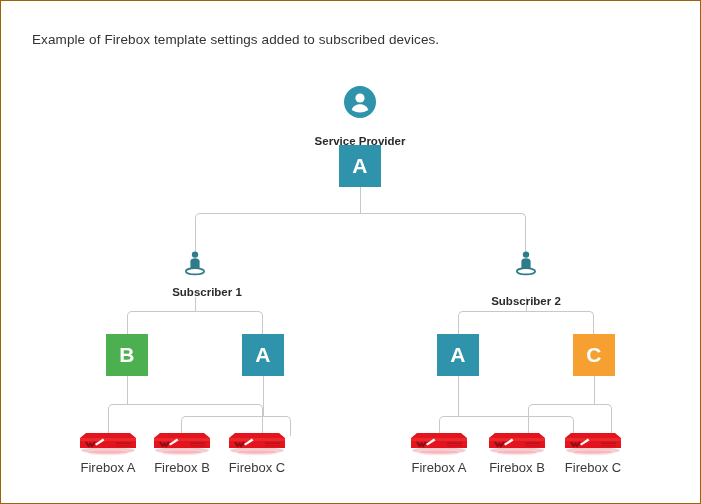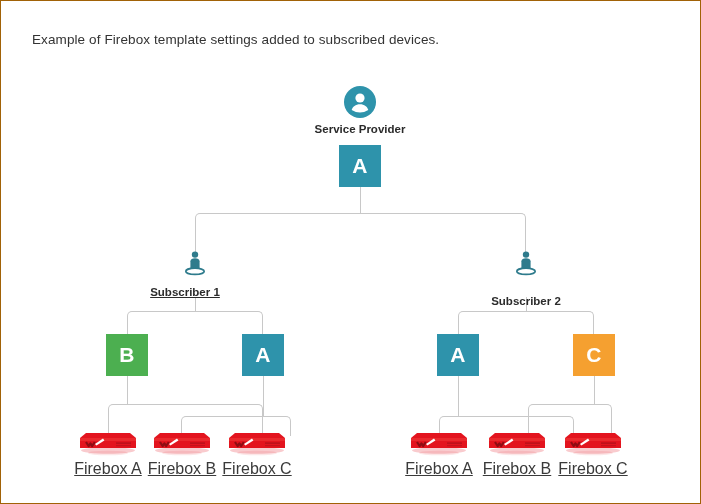--- a/index.html
+++ b/index.html
@@ -60,26 +60,25 @@
     position: absolute;
     font-size: 11.5px;
     font-weight: bold;
     color: #2b2b2b;
     text-align: center;
     white-space: nowrap;
     transform: translateX(-50%);
   }
   .fb-label {
     position: absolute;
-    font-size: 16px;
+    font-size: 13px;
     color: #3a3a3a;
     text-align: center;
     white-space: nowrap;
     transform: translateX(-50%);
-    text-decoration: underline;
   }
 
   
   .icon-wrap {
     position: absolute;
     transform: translateX(-50%);
     line-height: 0;
   }
   .fb-wrap {
     position: absolute;
@@ -123,31 +122,31 @@
   <div class="corner" style="left:527px; top:403px; width:84px; height:32px;
               border-bottom:none; border-top-left-radius:5px; border-top-right-radius:5px;"></div>
 
   <div class="icon-wrap" style="left:359px; top:85px;">
     <svg width="32" height="32" viewBox="0 0 32 32">
       <circle cx="16" cy="16" r="16" fill="#2e93ab"></circle>
       <circle cx="16" cy="12" r="4.6" fill="#ffffff"></circle>
       <path d="M16 18.2c-4.3 0-7.6 2.4-8.3 5.9a16 16 0 0 0 16.6 0c-0.7-3.5-4-5.9-8.3-5.9z" fill="#ffffff"></path>
     </svg>
   </div>
-  <div class="node-label" style="left:359px; top:122px;">Service Provider</div>
+  <div class="node-label" style="left:359px; top:134px;">Service Provider</div>
   <div class="lbox" style="left:338px; top:144px; background:#2e93ab;">A</div>
 
   <div class="icon-wrap" style="left:194px; top:249px;">
     <svg width="28" height="28" viewBox="0 0 28 28">
       <circle cx="14" cy="4.6" r="3.2" fill="#2e7b8c"></circle>
       <path d="M9.4 11.2c0-1.7 2-2.9 4.6-2.9s4.6 1.2 4.6 2.9v7.6H9.4z" fill="#2e7b8c"></path>
       <ellipse cx="14" cy="21.3" rx="9.2" ry="3.1" fill="none" stroke="#2e7b8c" stroke-width="1.7"></ellipse>
     </svg>
   </div>
-  <div class="node-label" style="left:184px; top:285px;text-decoration:underline;">Subscriber 1</div>
+  <div class="node-label" style="left:206px; top:285px;">Subscriber 1</div>
 
   <div class="lbox" style="left:105px; top:333px; background:#4caf50;">B</div>
   <div class="lbox" style="left:241px; top:333px; background:#2e93ab;">A</div>
 
   <div class="icon-wrap" style="left:525px; top:249px;">
     <svg width="28" height="28" viewBox="0 0 28 28">
       <circle cx="14" cy="4.6" r="3.2" fill="#2e7b8c"></circle>
       <path d="M9.4 11.2c0-1.7 2-2.9 4.6-2.9s4.6 1.2 4.6 2.9v7.6H9.4z" fill="#2e7b8c"></path>
       <ellipse cx="14" cy="21.3" rx="9.2" ry="3.1" fill="none" stroke="#2e7b8c" stroke-width="1.7"></ellipse>
     </svg>

